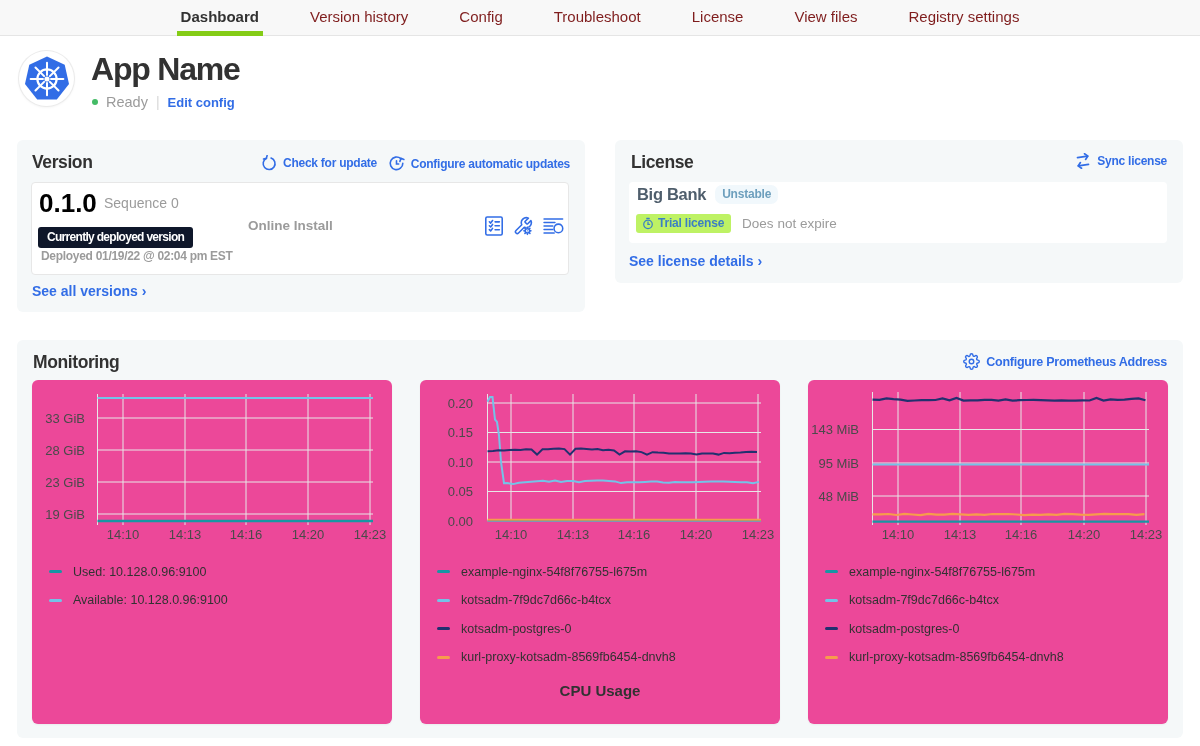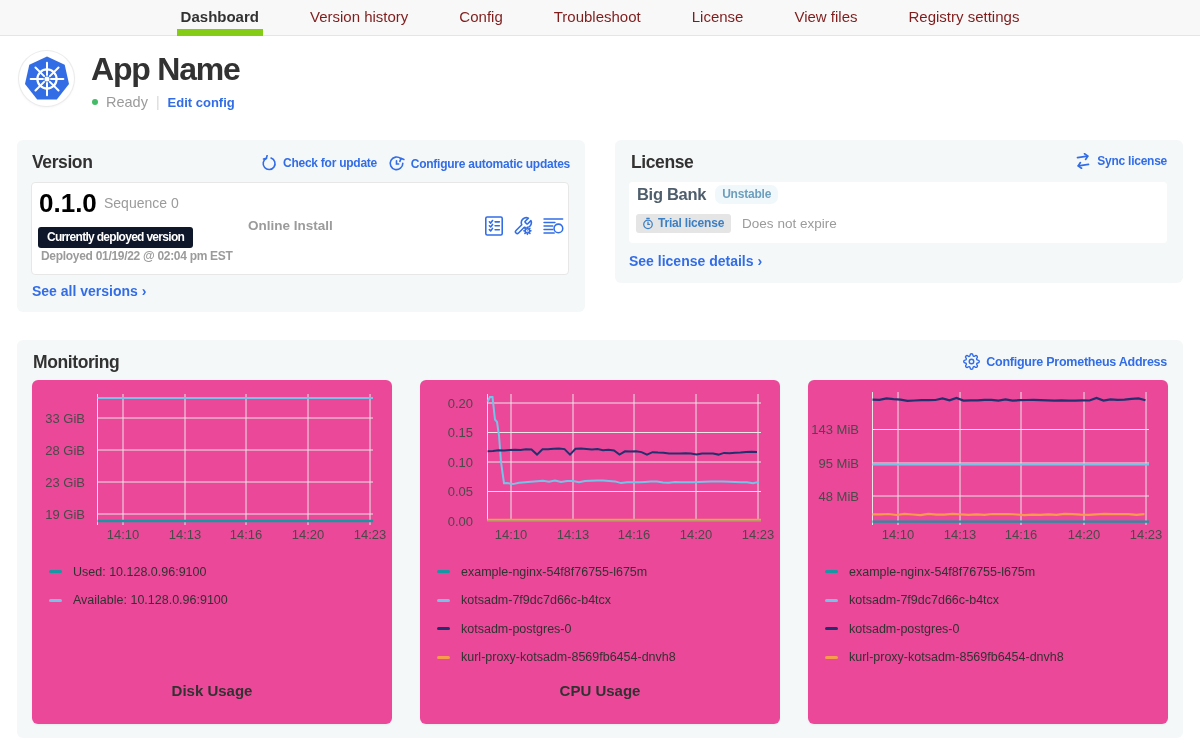--- a/index.html
+++ b/index.html
@@ -1,21 +1,21 @@
 <!DOCTYPE html>
 <html><head>
 <meta charset="utf-8">
 <style>
 * { margin:0; padding:0; box-sizing:border-box; }
 html,body { width:1200px; height:746px; background:#fff; font-family:"Liberation Sans", sans-serif; }
 #page { position:relative; width:1200px; height:746px; overflow:hidden; }
 
 .nav { position:absolute; top:0; left:0; width:1200px; height:36px; background:#f8f8f8; border-bottom:1px solid #e5e5e5; display:flex; justify-content:center; }
 .nav .tab { position:relative; font-size:15px; color:#7f1d1d; margin:0 21.5px; padding:0 4px; line-height:34px; height:36px; white-space:nowrap; }
-.nav .tab.active { color:#323232; font-weight:bold; border-bottom:7px solid #84cc16; }
+.nav .tab.active { color:#323232; font-weight:bold; border-bottom:5px solid #84cc16; }
 
 .applogo { position:absolute; left:19px; top:51px; width:55px; height:55px; border-radius:50%; background:#fff; box-shadow:0 0 0 1px #ebebeb, 0 1px 3px rgba(0,0,0,.08); display:flex; align-items:center; justify-content:center; }
 .apptitle { position:absolute; left:91px; top:51px; font-size:32px; font-weight:bold; color:#323232; letter-spacing:-1.2px; }
 .statusrow { position:absolute; left:92px; top:94px; height:16px; display:flex; align-items:center; font-size:14.5px; color:#9b9b9b; }
 .dot { width:6px; height:6px; border-radius:50%; background:#44bb66; margin-right:8px; }
 .sep { color:#d8d8d8; margin:0 8px; font-size:14px; font-weight:normal; }
 .bluelink { color:#326de6; font-weight:bold; font-size:13px; text-decoration:none; white-space:nowrap; }
 .iconlink { white-space:nowrap; }
 
 .card { position:absolute; background:#f5f8f9; border-radius:6px; }
@@ -144,21 +144,21 @@
           <path d="M6.5 15.2 L3.1 12.9 L5.4 9.6"></path>
     </svg>
     <span>Sync license</span>
   </div>
   <div class="innerbox" style="left:14px; top:42px; width:538px; height:61px;">
     <div style="position:absolute; left:8px; top:3px; display:flex; align-items:center;">
       <span style="font-size:16.5px; letter-spacing:-0.3px; font-weight:bold; color:#4f5e6c; white-space:nowrap;">Big Bank</span>
       <span style="margin-left:9px; background:#f1f8fc; color:#6d9fbd; font-size:12px; letter-spacing:-0.2px; font-weight:bold; padding:2px 7px 3px; border-radius:7px;">Unstable</span>
     </div>
     <div style="position:absolute; left:7px; top:32px; display:flex; align-items:center;">
-      <span style="display:flex; align-items:center; background:#e5e5e5; color:#3b7fc4; font-size:12px; letter-spacing:-0.2px; font-weight:bold; padding:2px 7px 3px 6px; border-radius:3px;">
+      <span style="display:flex; align-items:center; background:#bef264; color:#3b7fc4; font-size:12px; letter-spacing:-0.2px; font-weight:bold; padding:2px 7px 3px 6px; border-radius:3px;">
         <svg style="margin-right:4px;" width="12" height="13" viewBox="0 0 14 14" fill="none" stroke="#3b7fc4" stroke-width="1.4" stroke-linecap="round">
           <circle cx="7" cy="8" r="5"></circle>
               <line x1="7" y1="8" x2="7" y2="5.2"></line>
               <line x1="7" y1="8" x2="8.8" y2="8"></line>
               <line x1="5.5" y1="1" x2="8.5" y2="1"></line>
         </svg>
         Trial license</span>
       <span style="margin-left:11px; font-size:13.5px; color:#9b9b9b;">Does not expire</span>
     </div>
   </div>
@@ -208,21 +208,20 @@
     <div class="legend">
       <div class="legrow">
             <div class="legswatch" style="background:#1796a4;"></div>
             <span>Used: 10.128.0.96:9100</span>
           </div>
       <div class="legrow">
             <div class="legswatch" style="background:#74c3e8;"></div>
             <span>Available: 10.128.0.96:9100</span>
           </div>
     </div>
-    <div class="charttitle">Disk Usage</div>
   </div>
 
   <div class="chartcard" style="left:403px;">
     <svg width="360" height="170" viewBox="0 0 360 170">
       <g stroke="#e7e7e7" stroke-width="1">
         <line x1="67.5" y1="23" x2="341" y2="23"></line>
         <line x1="67.5" y1="52.5" x2="341" y2="52.5"></line>
         <line x1="67.5" y1="82" x2="341" y2="82"></line>
         <line x1="67.5" y1="111.5" x2="341" y2="111.5"></line>
         <line x1="67.5" y1="141" x2="341" y2="141"></line>

